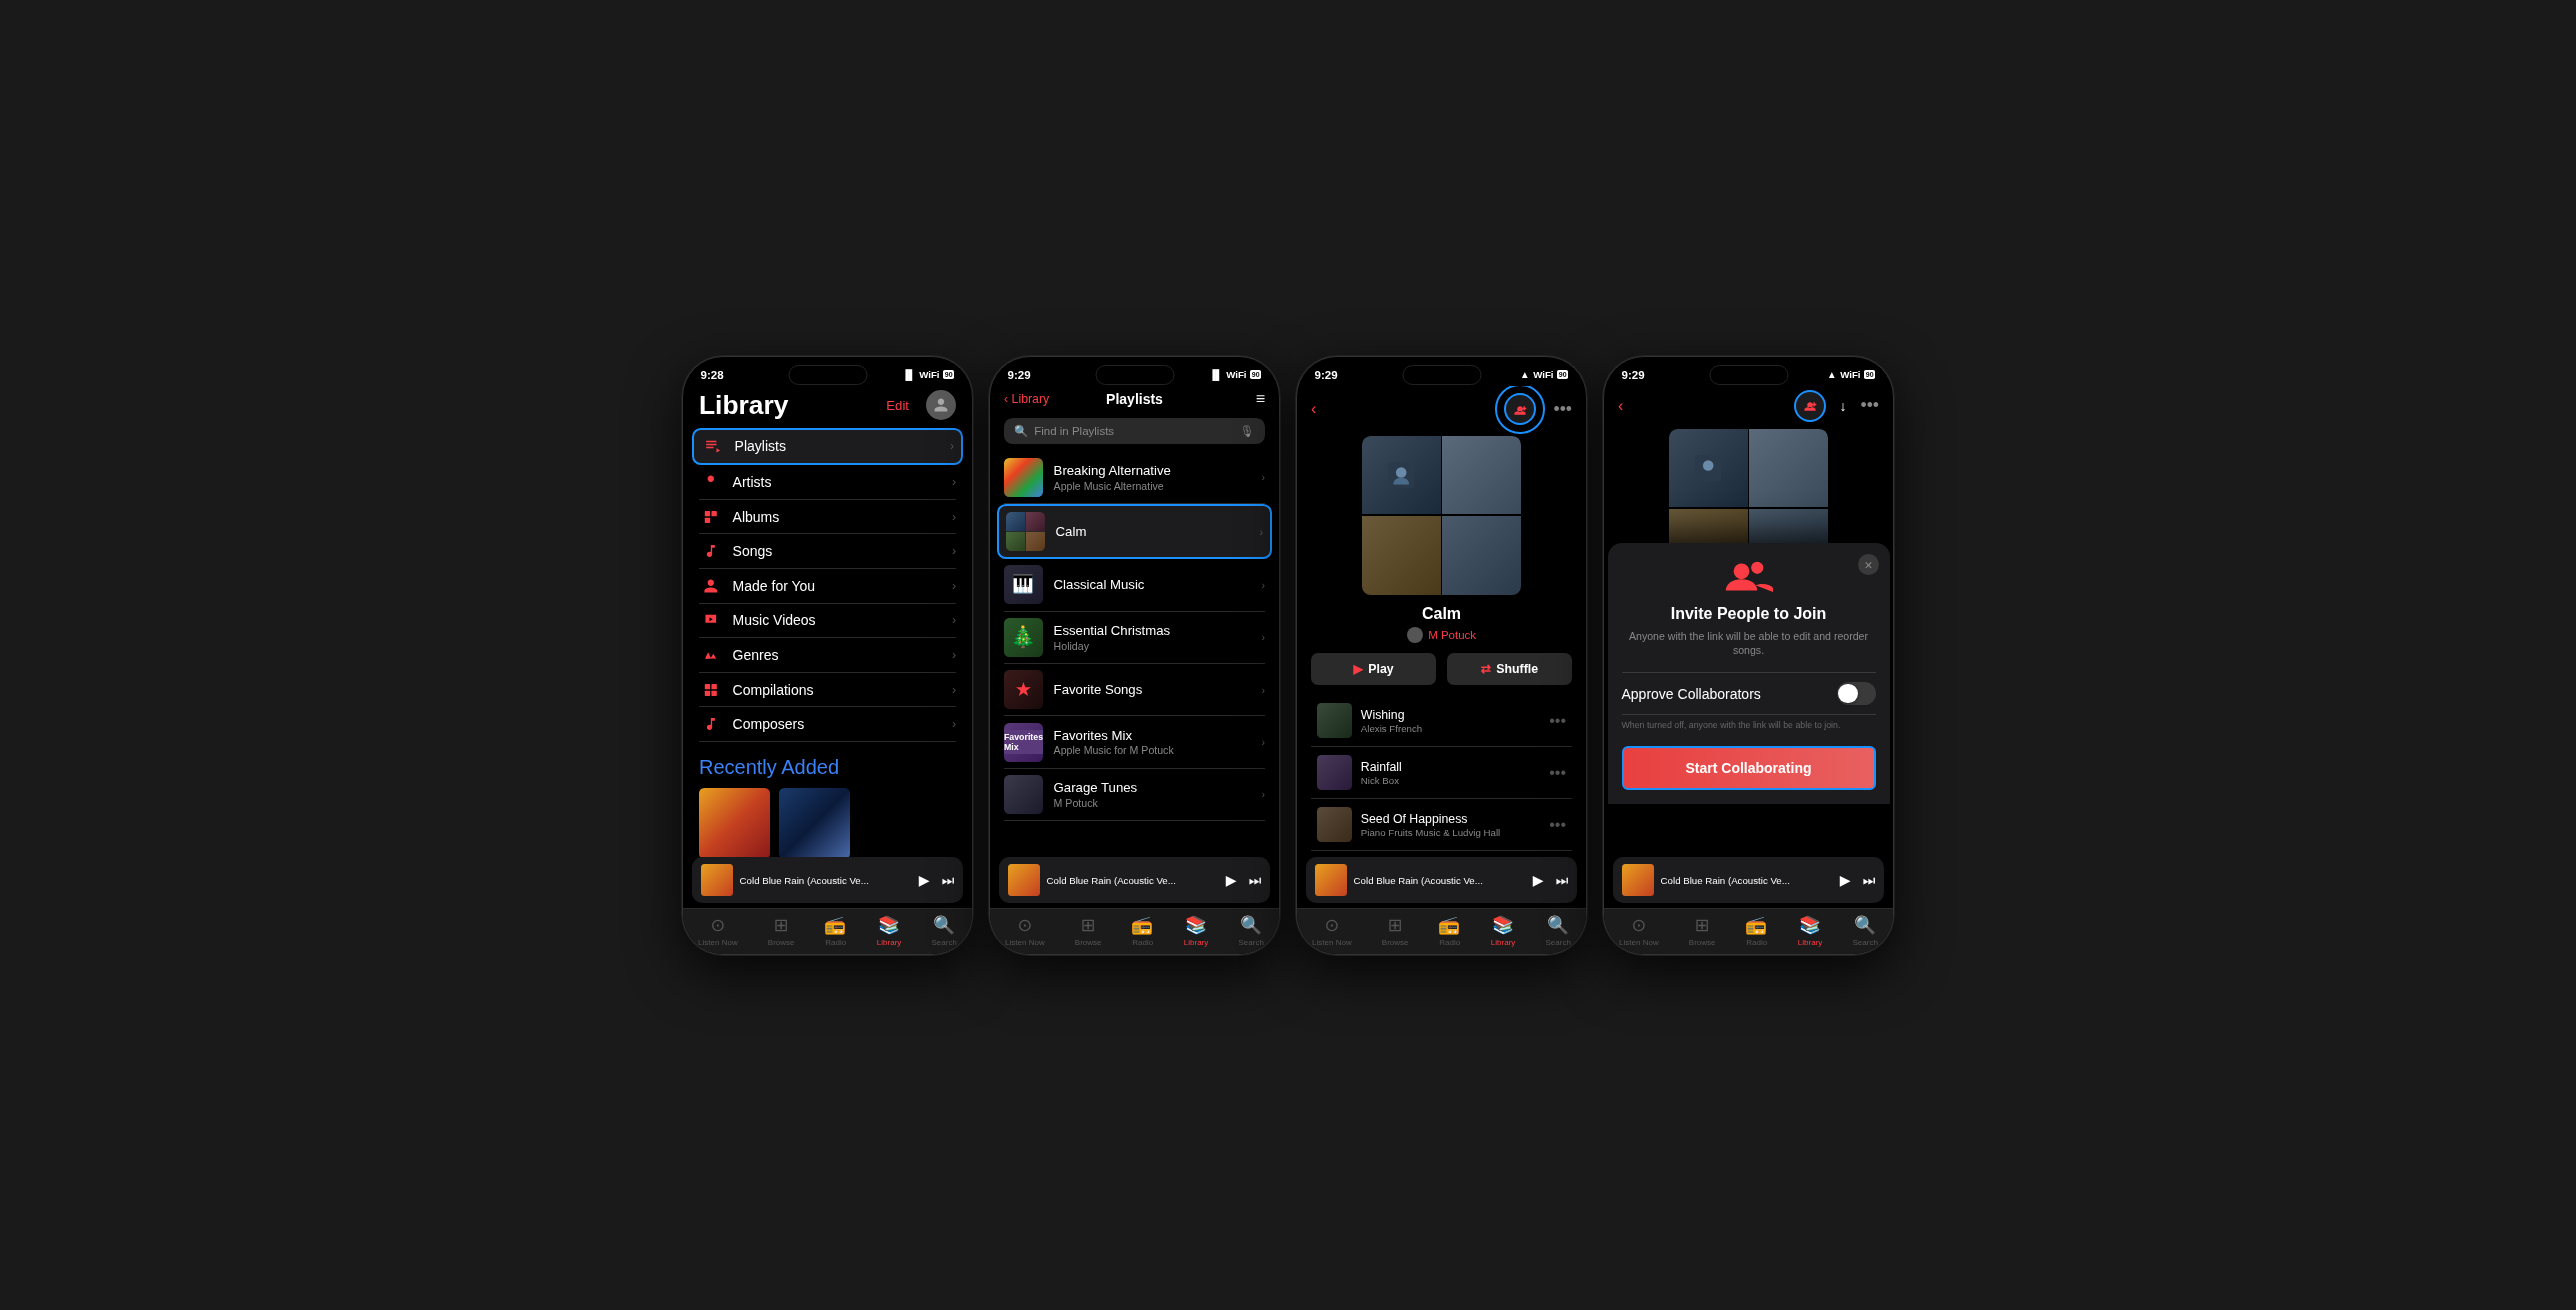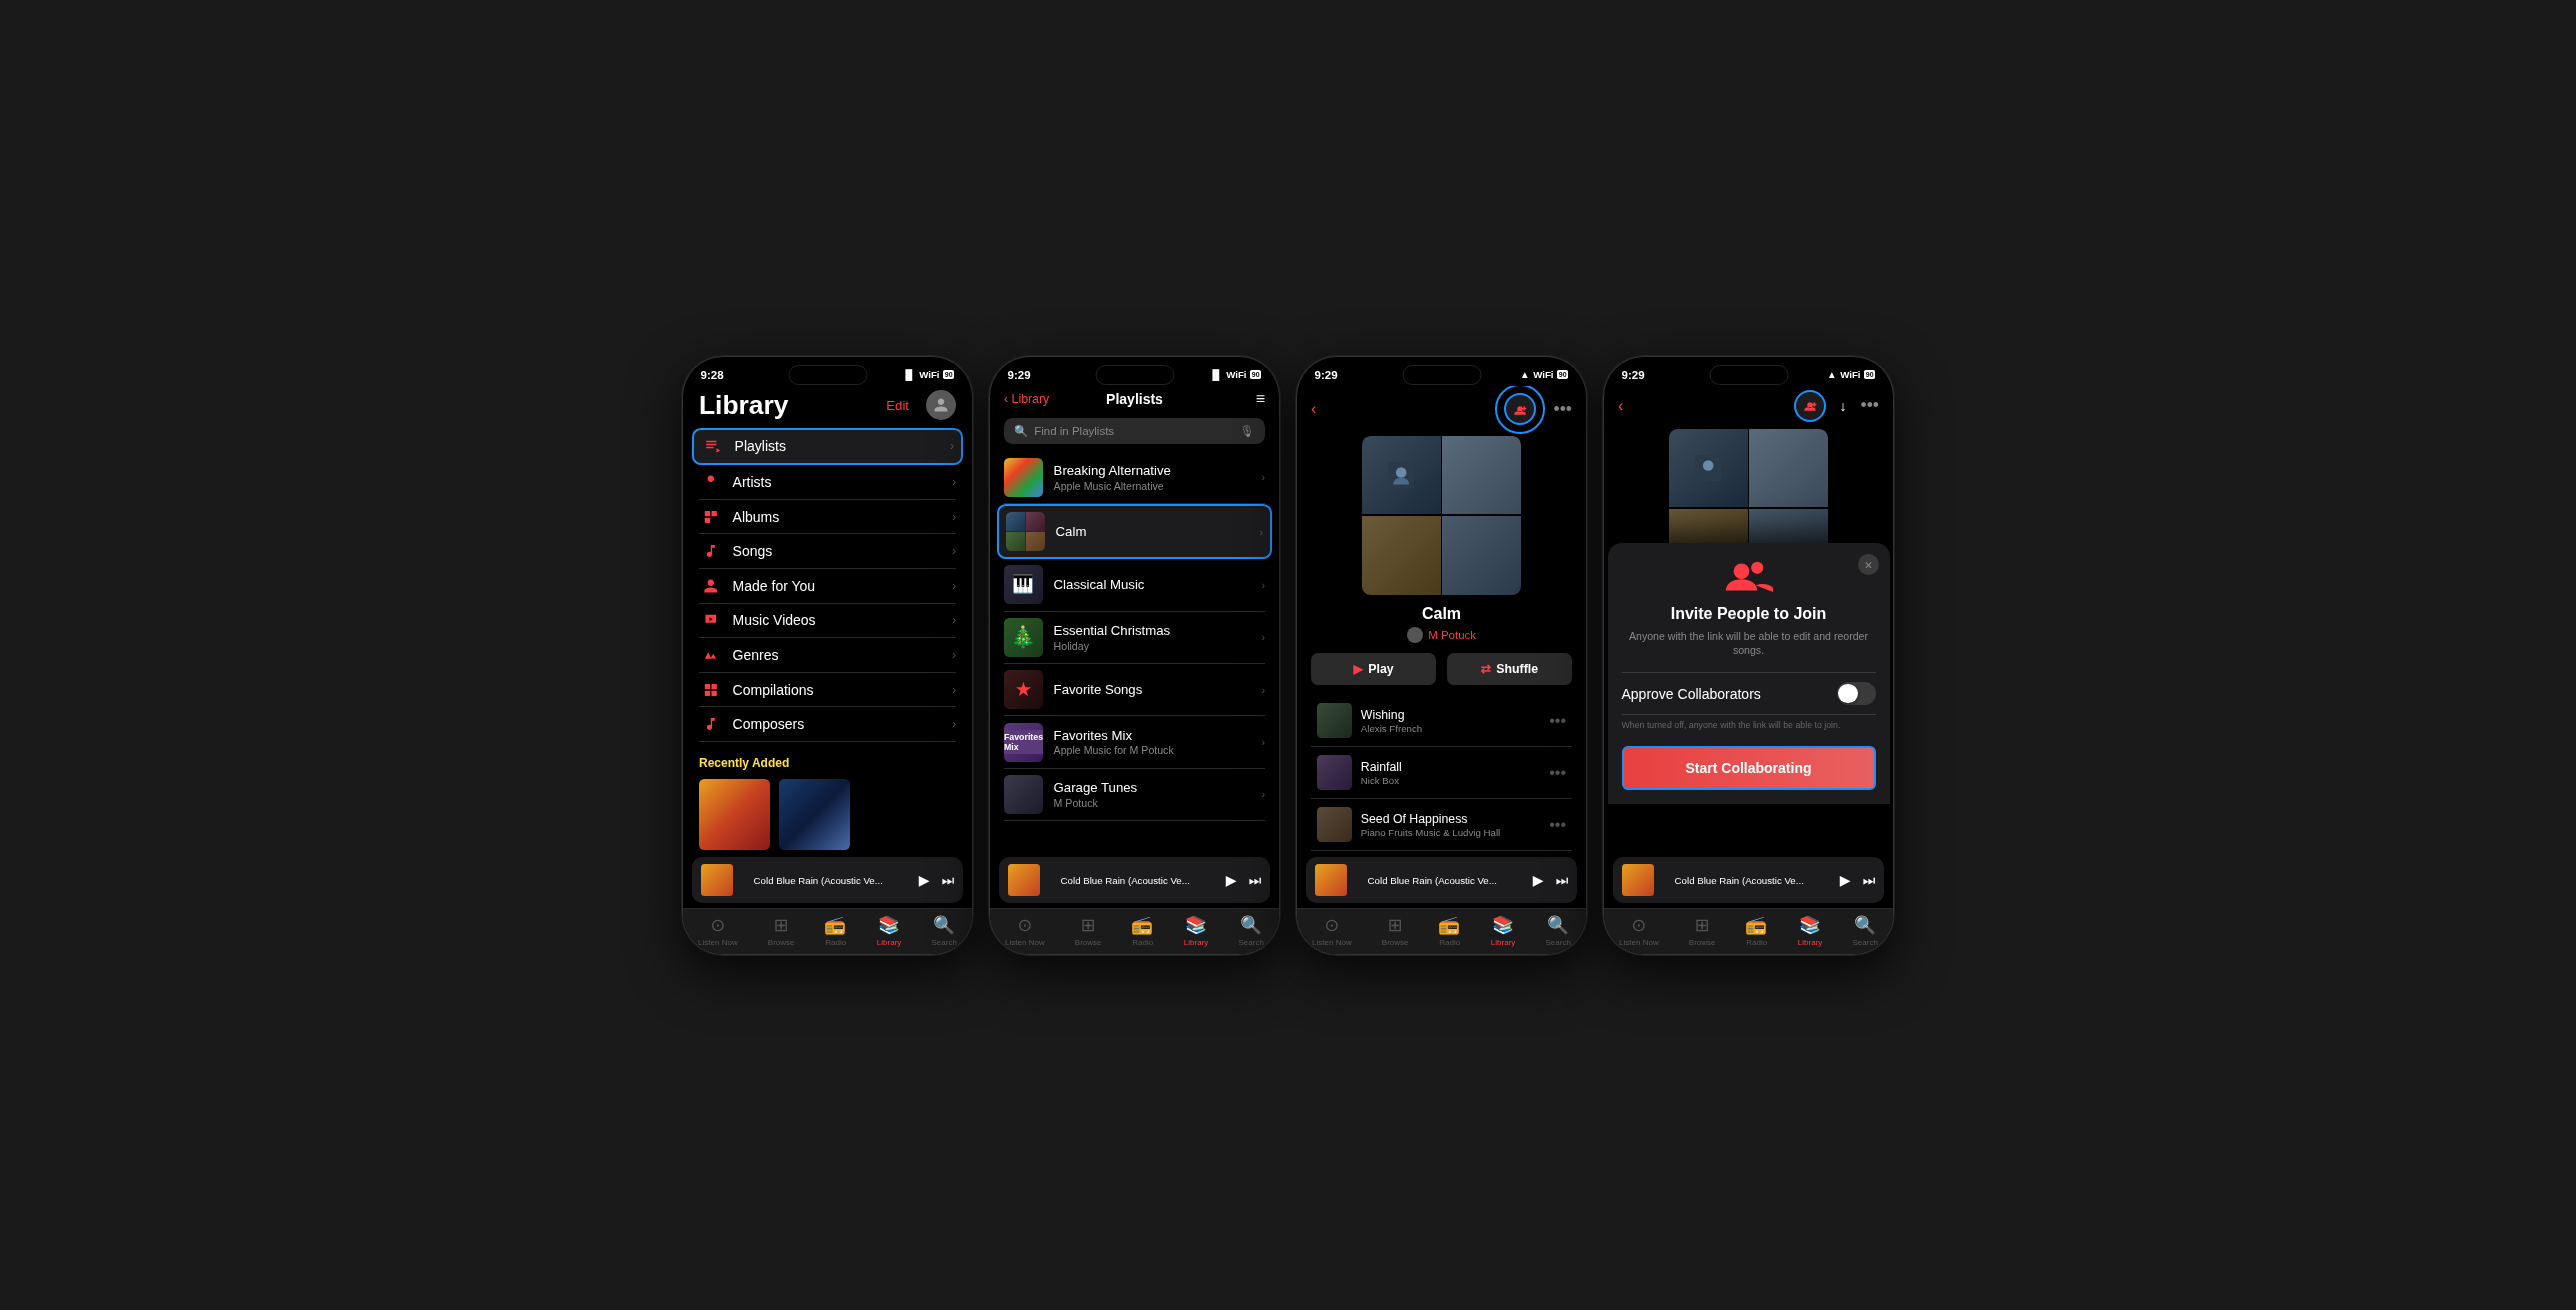--- a/index.html
+++ b/index.html
@@ -125,23 +125,23 @@
     .lib-label {
       color: #fff;
       font-size: 14px;
       flex: 1;
     }
     .lib-chevron {
       color: #555;
       font-size: 12.3px;
     }
     .recently-added-title {
-      font-size: 12px;
-      font-weight: 700;
-      color: #fde047;
+      font-size: 20px;
+      font-weight: 400;
+      color: #3b82f6;
       margin: 14px 0 8.8px;
     }
     .recently-added-row {
       display: flex;
       gap: 8.8px;
     }
     .recently-thumb {
       width: 71px;
       height: 71px;
       border-radius: 5.3px;
@@ -159,21 +159,21 @@
       background: linear-gradient(135deg, #1a3a6a, #0a1a3a, #4a6aaa);
     }
     
     .mini-player {
       background: #1c1c1e;
       border-radius: 10.6px;
       margin: 0 0 5.3px;
       padding: 7px 8.8px;
       display: flex;
       align-items: center;
-      gap: 21px;
+      gap: 7px;
     }
     .mini-thumb {
       width: 32px;
       height: 32px;
       border-radius: 3.5px;
       background: linear-gradient(135deg, #e8a020, #c44020);
       flex-shrink: 0;
     }
     .mini-title {
       flex: 1;

